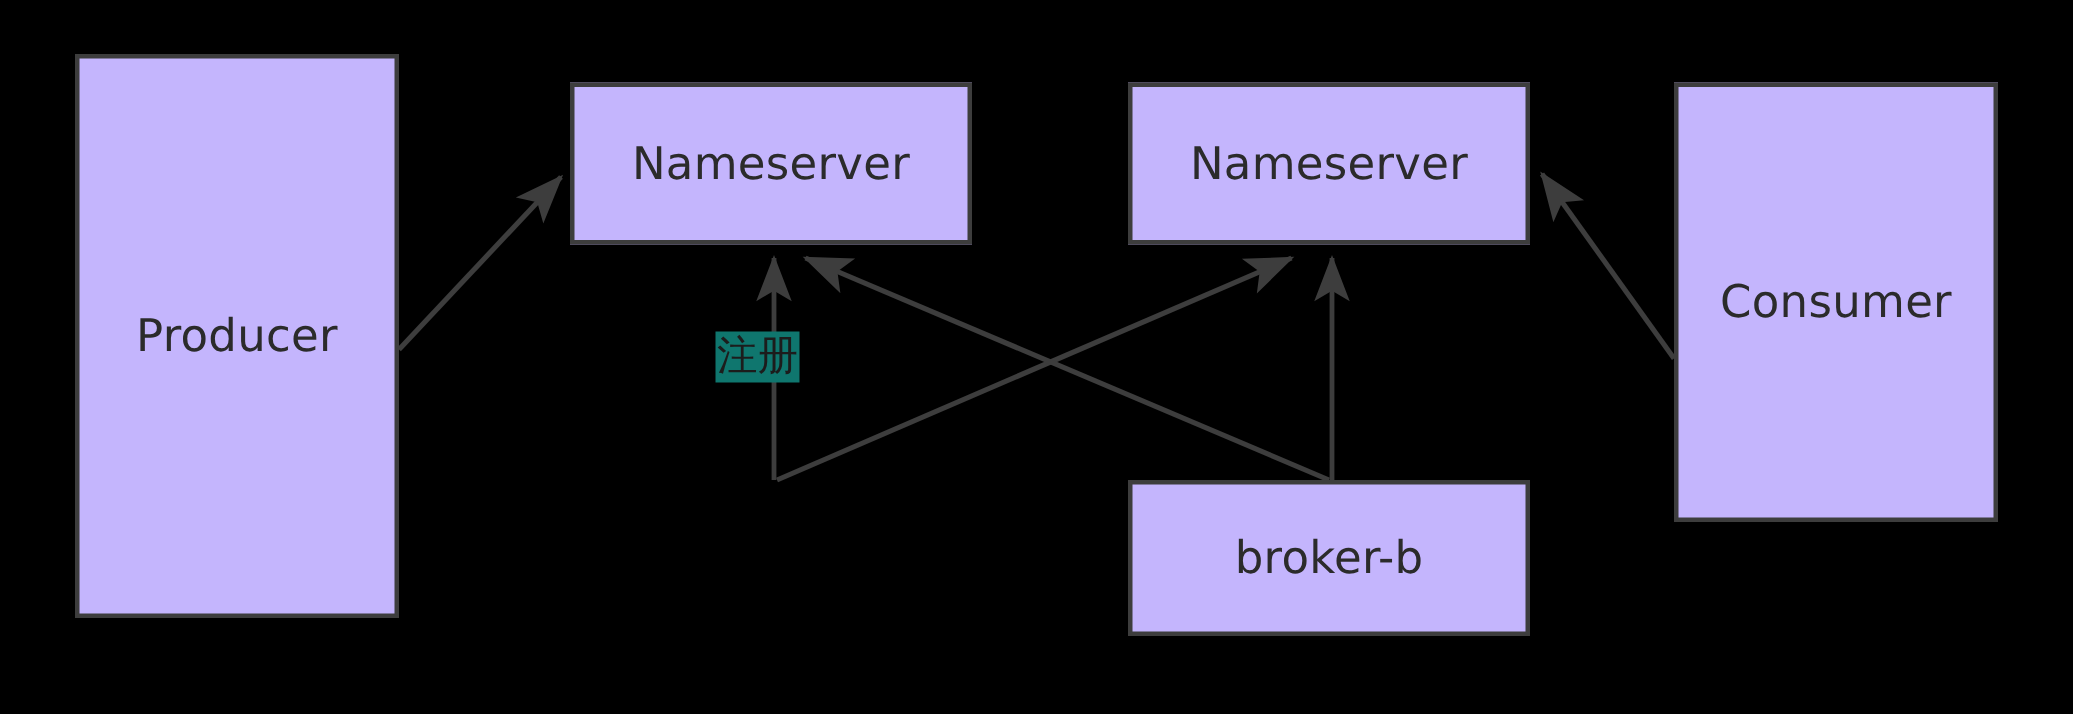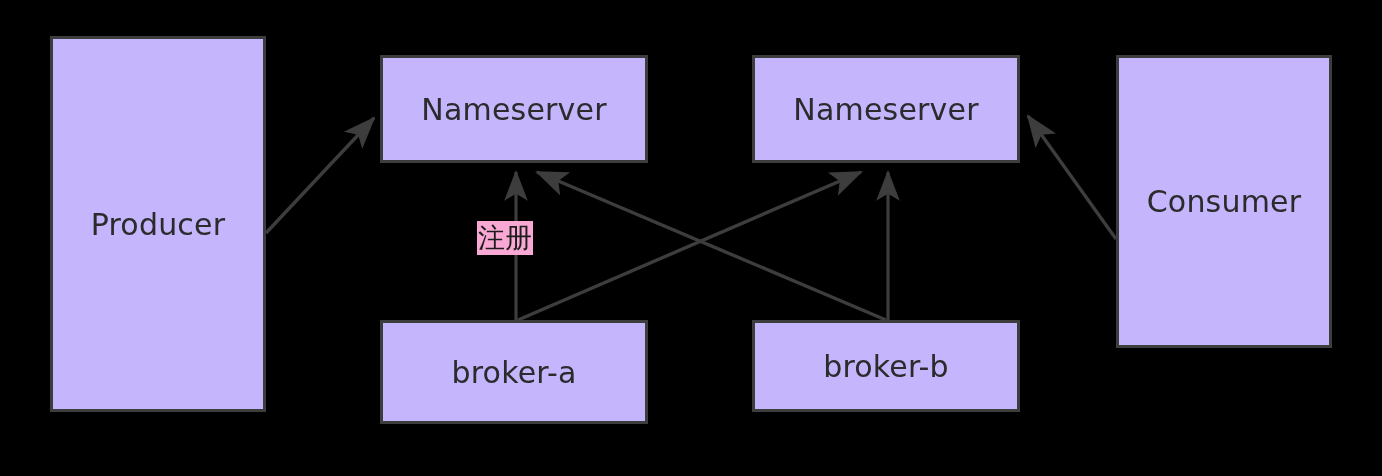--- a/index.html
+++ b/index.html
@@ -36,21 +36,21 @@
   #edge-layer {
     position: absolute;
     left: 0;
     top: 0;
     width: 1382px;
     height: 476px;
     z-index: 2;
   }
   .edge-label {
     position: absolute;
-    background: #f9a8d4;
+    background: #0f766e;
     color: #1c1c1c;
     font-size: 27px;
     line-height: 1.25;
     padding: 0 1px;
     z-index: 4;
     white-space: nowrap;
   }
 </style>
 </head>
 <body>
@@ -86,23 +86,20 @@
   </div>
 
   <div class="node" style="left:752px; top:55px; width:268px; height:108px;">
     <span class="node-label">Nameserver</span>
   </div>
 
   <div class="node" style="left:1116px; top:55px; width:216px; height:293px;">
     <span class="node-label">Consumer</span>
   </div>
 
-  <div class="node" style="left:380px; top:320px; width:268px; height:104px;">
-    <span class="node-label">broker-a</span>
-  </div>
 
-  <div class="node" style="left:752px; top:320px; width:268px; height:92px;">
+  <div class="node" style="left:752px; top:320px; width:268px; height:104px;">
     <span class="node-label">broker-b</span>
   </div>
 
   <div class="edge-label" style="left:477px; top:221px;">注册</div>
 
 </div>
 
 </body></html>

